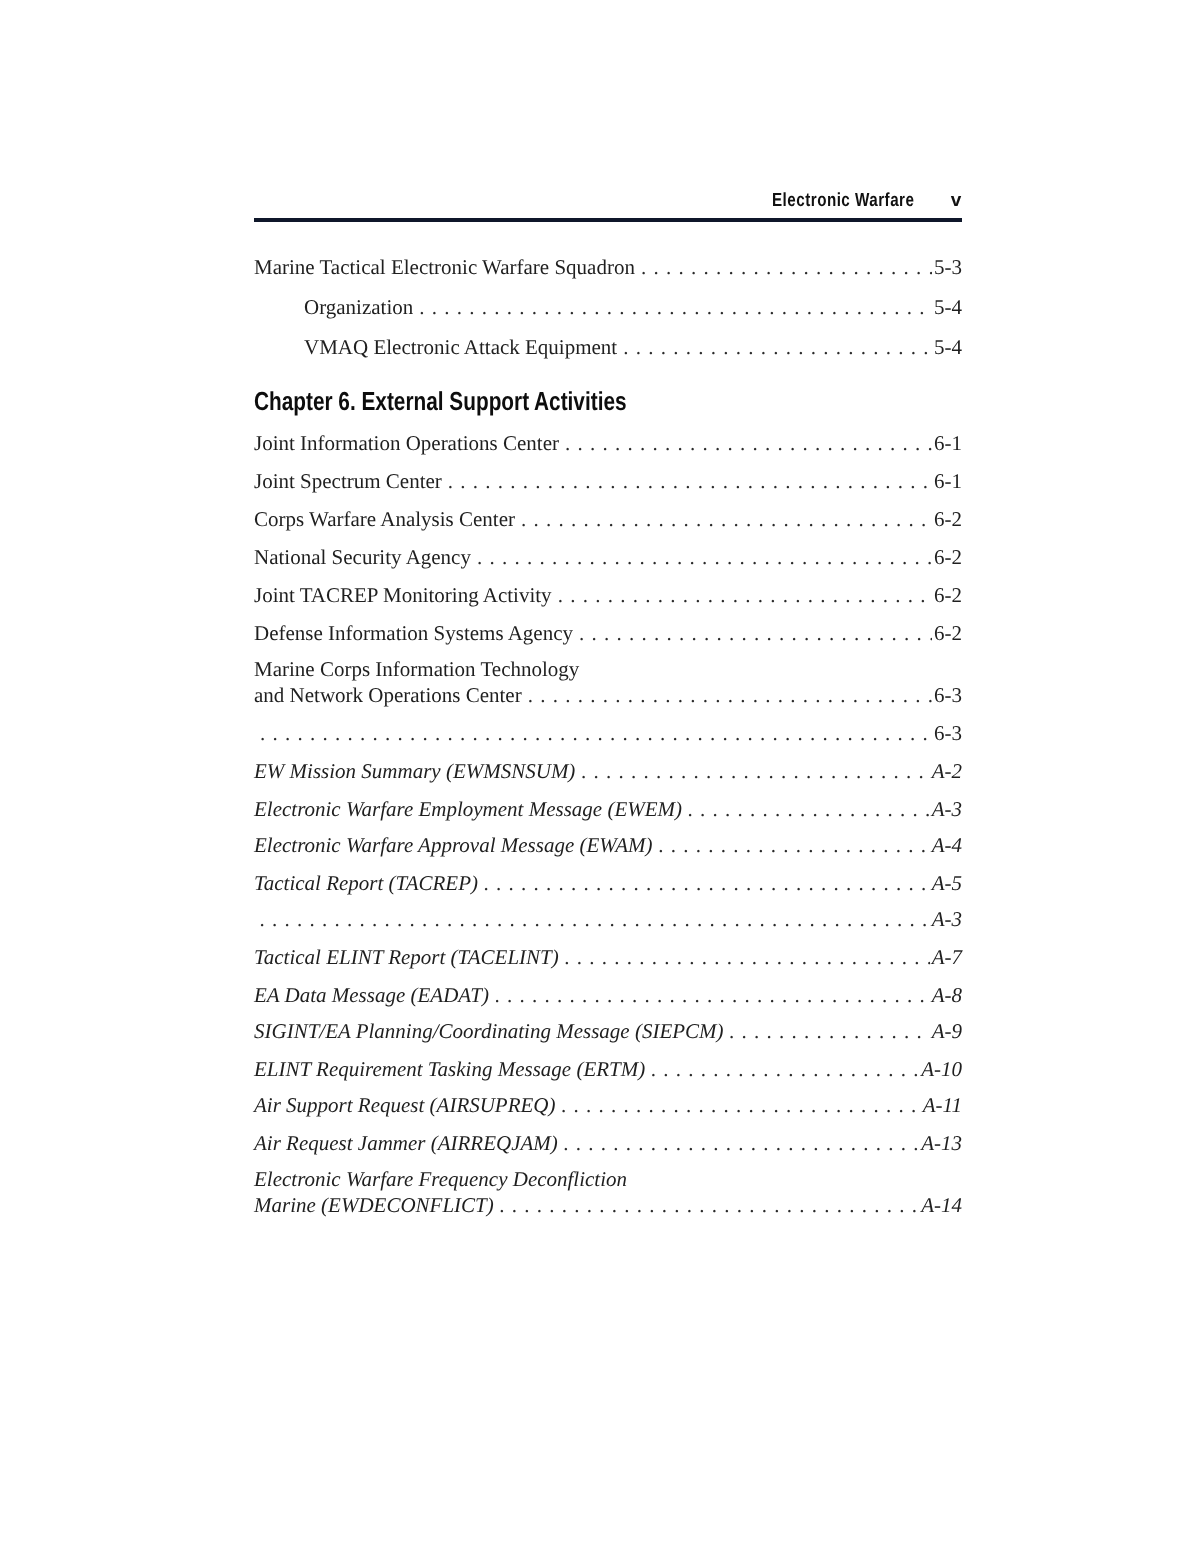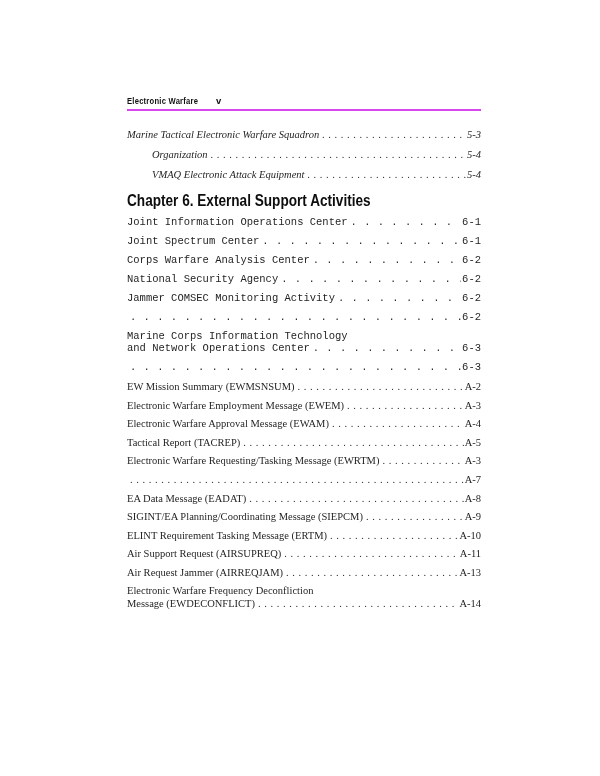--- a/index.html
+++ b/index.html
@@ -18,23 +18,23 @@
   }
   .content {
     position: absolute;
     left: 127px;
     top: 95px;
     width: 354px;
   }
   
   .page-header {
     display: flex;
-    justify-content: flex-start;
+    justify-content: flex-end;
     align-items: flex-end;
-    border-bottom: 2px solid #d946ef;
+    border-bottom: 2px solid #0f172a;
     padding-bottom: 2px;
     font-family: "Liberation Sans", sans-serif;
     font-weight: bold;
     font-size: 9.5px;
     line-height: 12px;
     color: #111;
     letter-spacing: 0.3px;
   }
   .condensed {
     display: inline-block;
@@ -44,33 +44,33 @@
   }
   .header-page-num {
     font-size: 9.5px;
   }
   
   .toc-section { margin: 0; }
   .toc-section.s0 { margin-top: 17px; }
   .section-heading {
     font-family: "Liberation Sans", sans-serif;
     font-weight: bold;
-    font-size: 17px;
+    font-size: 13px;
     line-height: 14px;
     color: #0d0d0d;
     margin: 13px 0 8px 0;
   }
   .entry {
     font-size: 10.5px;
     line-height: 13px;
     margin-bottom: 6px;
   }
-  .s0 .entry { margin-bottom: 7px; font-style: italic; }
-  .s1 .entry { margin-bottom: 6px; font-family: Liberation Mono, monospace; }
-  .s2 .entry { margin-bottom: 5.6px; }
+  .s0 .entry { margin-bottom: 7px; }
+  .s1 .entry { margin-bottom: 6px; }
+  .s2 .entry { margin-bottom: 5.6px; font-style: italic; }
   .entry.indent { padding-left: 25px; }
   .entry-line {
     line-height: 12px;
     white-space: nowrap;
   }
   .entry-row {
     display: flex;
     align-items: baseline;
   }
   .entry-title { white-space: nowrap; }
@@ -148,27 +148,28 @@
         </div>
         <div class="entry">
           <div class="entry-row">
             <span class="entry-title">National Security Agency</span>
             <span class="dots">. . . . . . . . . . . . . . . . . . . . . . . . . . . . . . . . . . . . . . . . . . . . . . . . . . . . . . . . . . . . . . . . . . . . . . . . . . . . . . . . . . . . . . . . . . . . . . . . . . . . . . . . . . . . . . . . . . . . . . . . </span>
             <span class="entry-page">6-2</span>
           </div>
         </div>
         <div class="entry">
           <div class="entry-row">
-            <span class="entry-title">Jammer COMSEC Monitoring Activity</span>
-            <span class="dots">. . . . . . . . . . . . . . . . . . . . . . . . . . . . . . . . . . . . . . . . . . . . . . . . . . . . . . . . . . . . . . . . . . . . . . . . . . . . . . . . . . . . . . . . . . . . . . . . . . . . . . . . . . . . . . . . . . . . . . . . </span>
-            <span class="entry-page">6-2</span>
-          </div>
-        </div>
-        <div class="entry">
-          <div class="entry-row">
+            <span class="entry-title">Joint TACREP Monitoring Activity</span>
+            <span class="dots">. . . . . . . . . . . . . . . . . . . . . . . . . . . . . . . . . . . . . . . . . . . . . . . . . . . . . . . . . . . . . . . . . . . . . . . . . . . . . . . . . . . . . . . . . . . . . . . . . . . . . . . . . . . . . . . . . . . . . . . . </span>
+            <span class="entry-page">6-2</span>
+          </div>
+        </div>
+        <div class="entry">
+          <div class="entry-row">
+            <span class="entry-title">Defense Information Systems Agency</span>
             <span class="dots">. . . . . . . . . . . . . . . . . . . . . . . . . . . . . . . . . . . . . . . . . . . . . . . . . . . . . . . . . . . . . . . . . . . . . . . . . . . . . . . . . . . . . . . . . . . . . . . . . . . . . . . . . . . . . . . . . . . . . . . . </span>
             <span class="entry-page">6-2</span>
           </div>
         </div>
         <div class="entry">
           <div class="entry-line">Marine Corps Information Technology</div>
           <div class="entry-row">
             <span class="entry-title">and Network Operations Center</span>
             <span class="dots">. . . . . . . . . . . . . . . . . . . . . . . . . . . . . . . . . . . . . . . . . . . . . . . . . . . . . . . . . . . . . . . . . . . . . . . . . . . . . . . . . . . . . . . . . . . . . . . . . . . . . . . . . . . . . . . . . . . . . . . . </span>
             <span class="entry-page">6-3</span>
@@ -205,27 +206,27 @@
         </div>
         <div class="entry">
           <div class="entry-row">
             <span class="entry-title">Tactical Report (TACREP)</span>
             <span class="dots">. . . . . . . . . . . . . . . . . . . . . . . . . . . . . . . . . . . . . . . . . . . . . . . . . . . . . . . . . . . . . . . . . . . . . . . . . . . . . . . . . . . . . . . . . . . . . . . . . . . . . . . . . . . . . . . . . . . . . . . . </span>
             <span class="entry-page">A-5</span>
           </div>
         </div>
         <div class="entry">
           <div class="entry-row">
-            <span class="entry-title">Electronic Warfare Requesting/Tasking Message (EWRTM)</span>
             <span class="dots">. . . . . . . . . . . . . . . . . . . . . . . . . . . . . . . . . . . . . . . . . . . . . . . . . . . . . . . . . . . . . . . . . . . . . . . . . . . . . . . . . . . . . . . . . . . . . . . . . . . . . . . . . . . . . . . . . . . . . . . . </span>
             <span class="entry-page">A-3</span>
           </div>
         </div>
         <div class="entry">
           <div class="entry-row">
+            <span class="entry-title">Tactical ELINT Report (TACELINT)</span>
             <span class="dots">. . . . . . . . . . . . . . . . . . . . . . . . . . . . . . . . . . . . . . . . . . . . . . . . . . . . . . . . . . . . . . . . . . . . . . . . . . . . . . . . . . . . . . . . . . . . . . . . . . . . . . . . . . . . . . . . . . . . . . . . </span>
             <span class="entry-page">A-7</span>
           </div>
         </div>
         <div class="entry">
           <div class="entry-row">
             <span class="entry-title">EA Data Message (EADAT)</span>
             <span class="dots">. . . . . . . . . . . . . . . . . . . . . . . . . . . . . . . . . . . . . . . . . . . . . . . . . . . . . . . . . . . . . . . . . . . . . . . . . . . . . . . . . . . . . . . . . . . . . . . . . . . . . . . . . . . . . . . . . . . . . . . . </span>
             <span class="entry-page">A-8</span>
           </div>
@@ -254,20 +255,20 @@
         <div class="entry">
           <div class="entry-row">
             <span class="entry-title">Air Request Jammer (AIRREQJAM)</span>
             <span class="dots">. . . . . . . . . . . . . . . . . . . . . . . . . . . . . . . . . . . . . . . . . . . . . . . . . . . . . . . . . . . . . . . . . . . . . . . . . . . . . . . . . . . . . . . . . . . . . . . . . . . . . . . . . . . . . . . . . . . . . . . . </span>
             <span class="entry-page">A-13</span>
           </div>
         </div>
         <div class="entry">
           <div class="entry-line">Electronic Warfare Frequency Deconfliction</div>
           <div class="entry-row">
-            <span class="entry-title">Message (EWDECONFLICT)</span>
+            <span class="entry-title">Marine (EWDECONFLICT)</span>
             <span class="dots">. . . . . . . . . . . . . . . . . . . . . . . . . . . . . . . . . . . . . . . . . . . . . . . . . . . . . . . . . . . . . . . . . . . . . . . . . . . . . . . . . . . . . . . . . . . . . . . . . . . . . . . . . . . . . . . . . . . . . . . . </span>
             <span class="entry-page">A-14</span>
           </div>
         </div>
       </section>
     </main>
 </div>
 
 </body></html>

